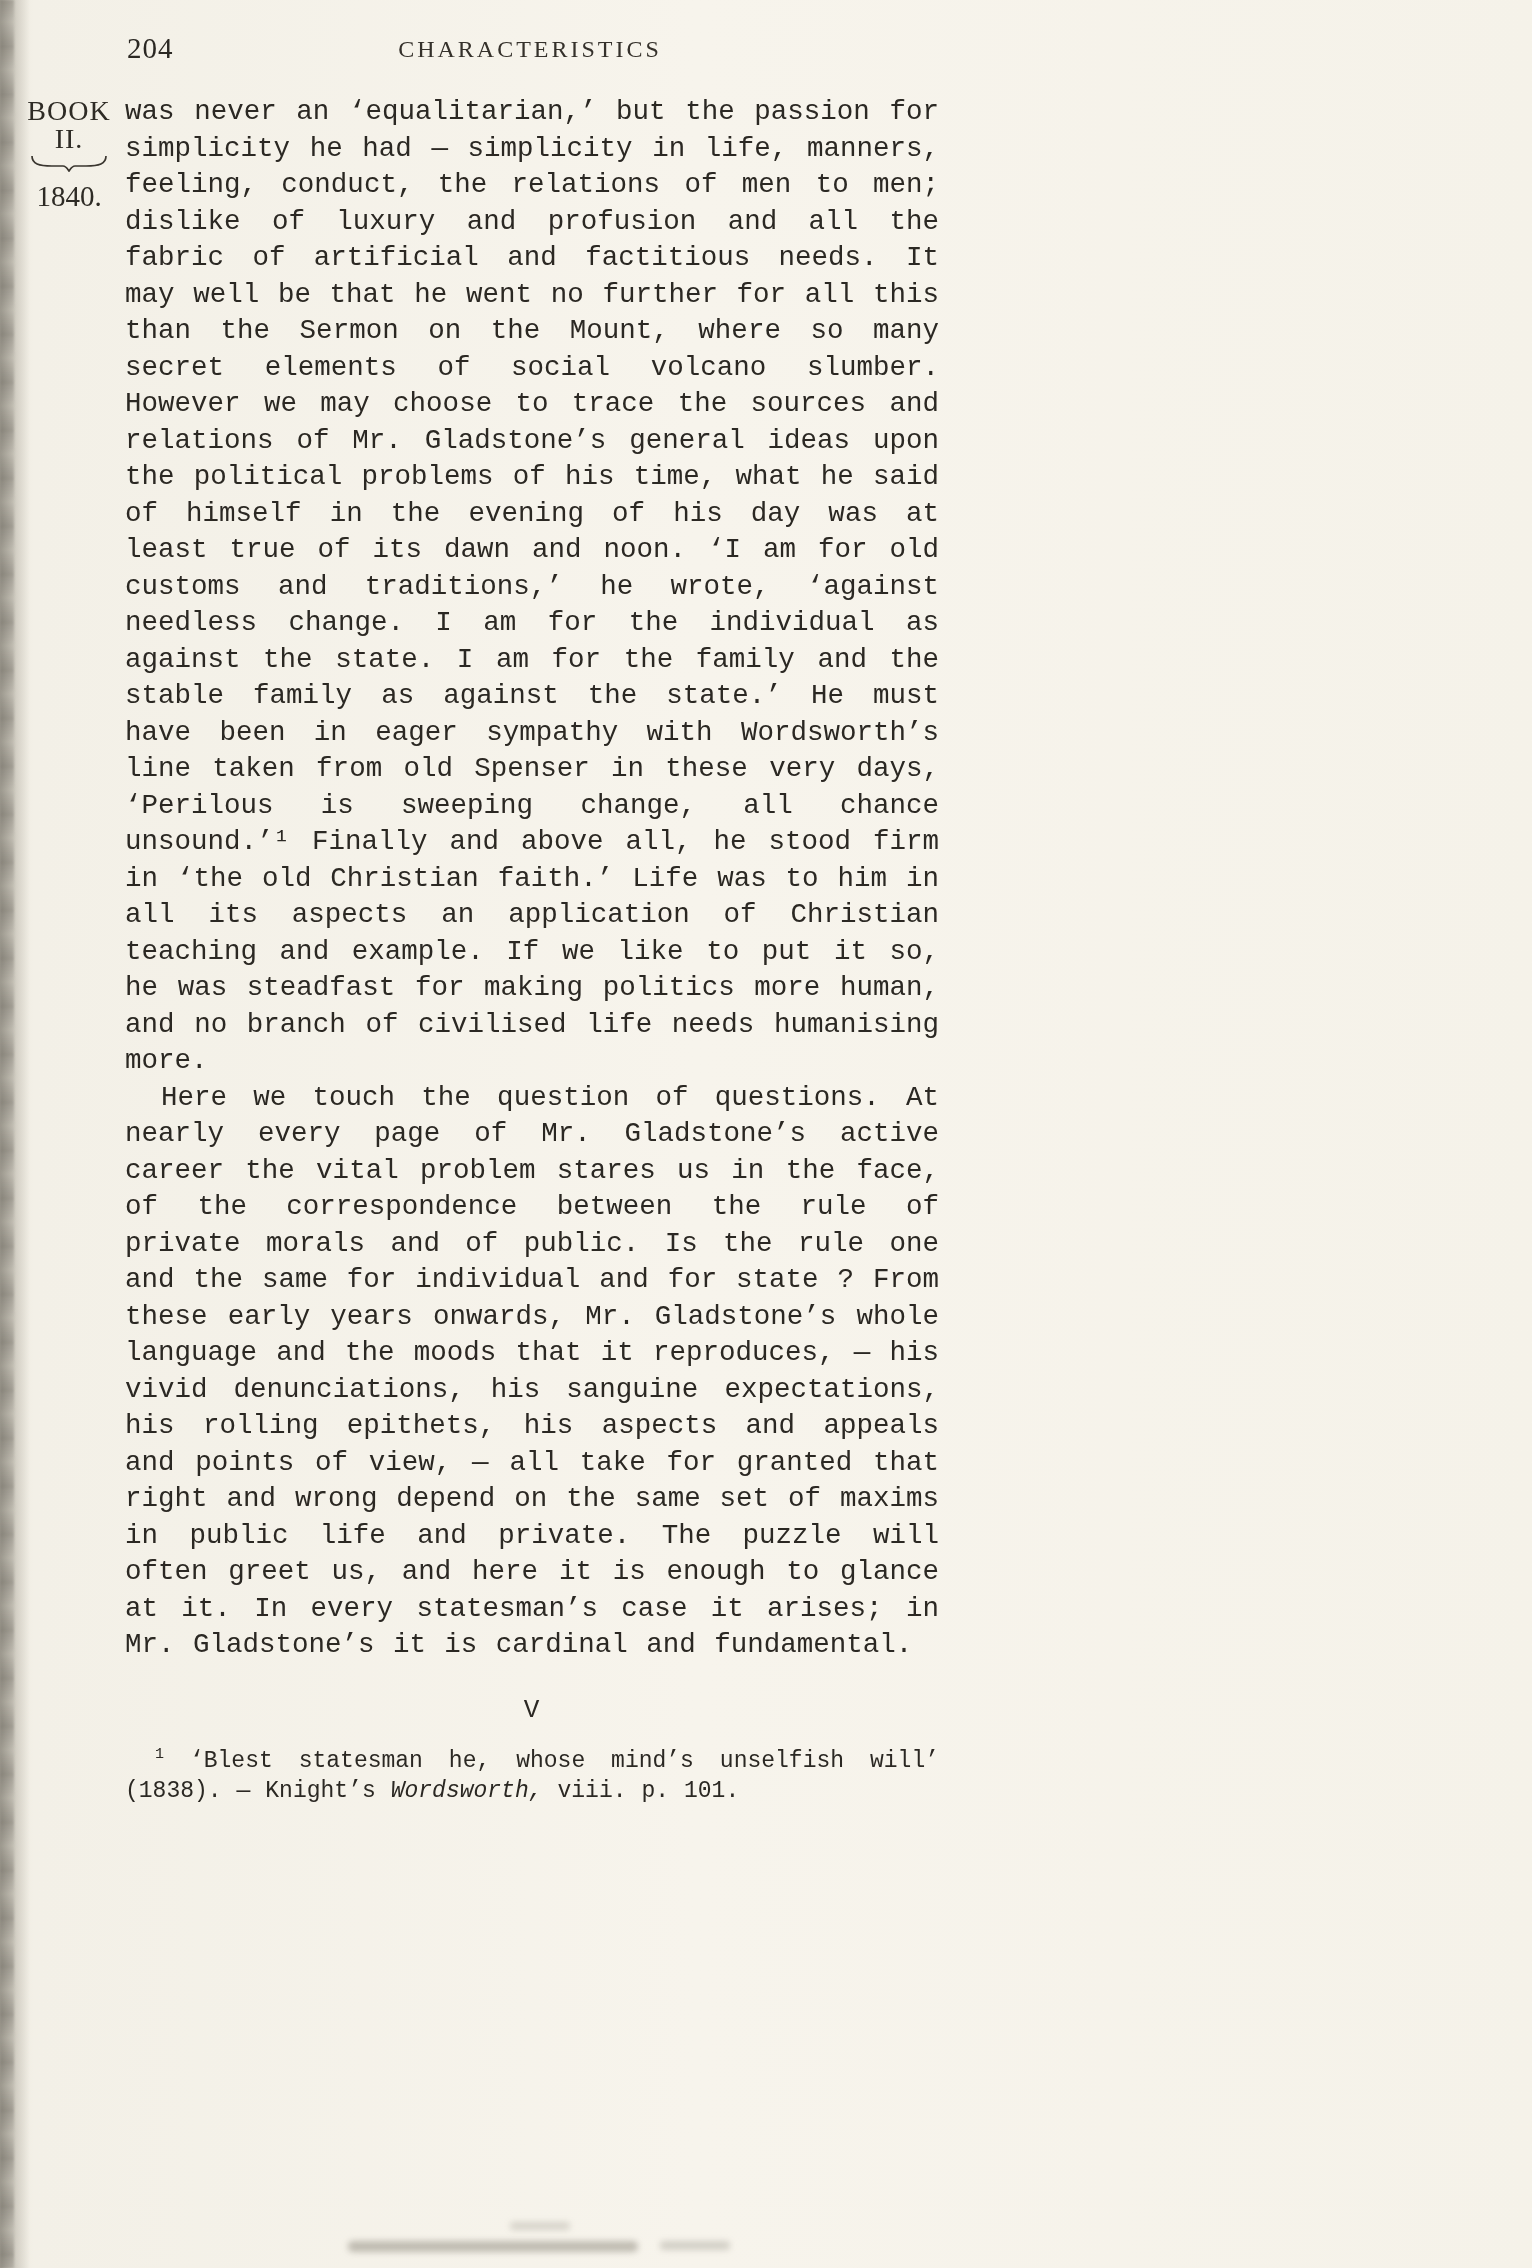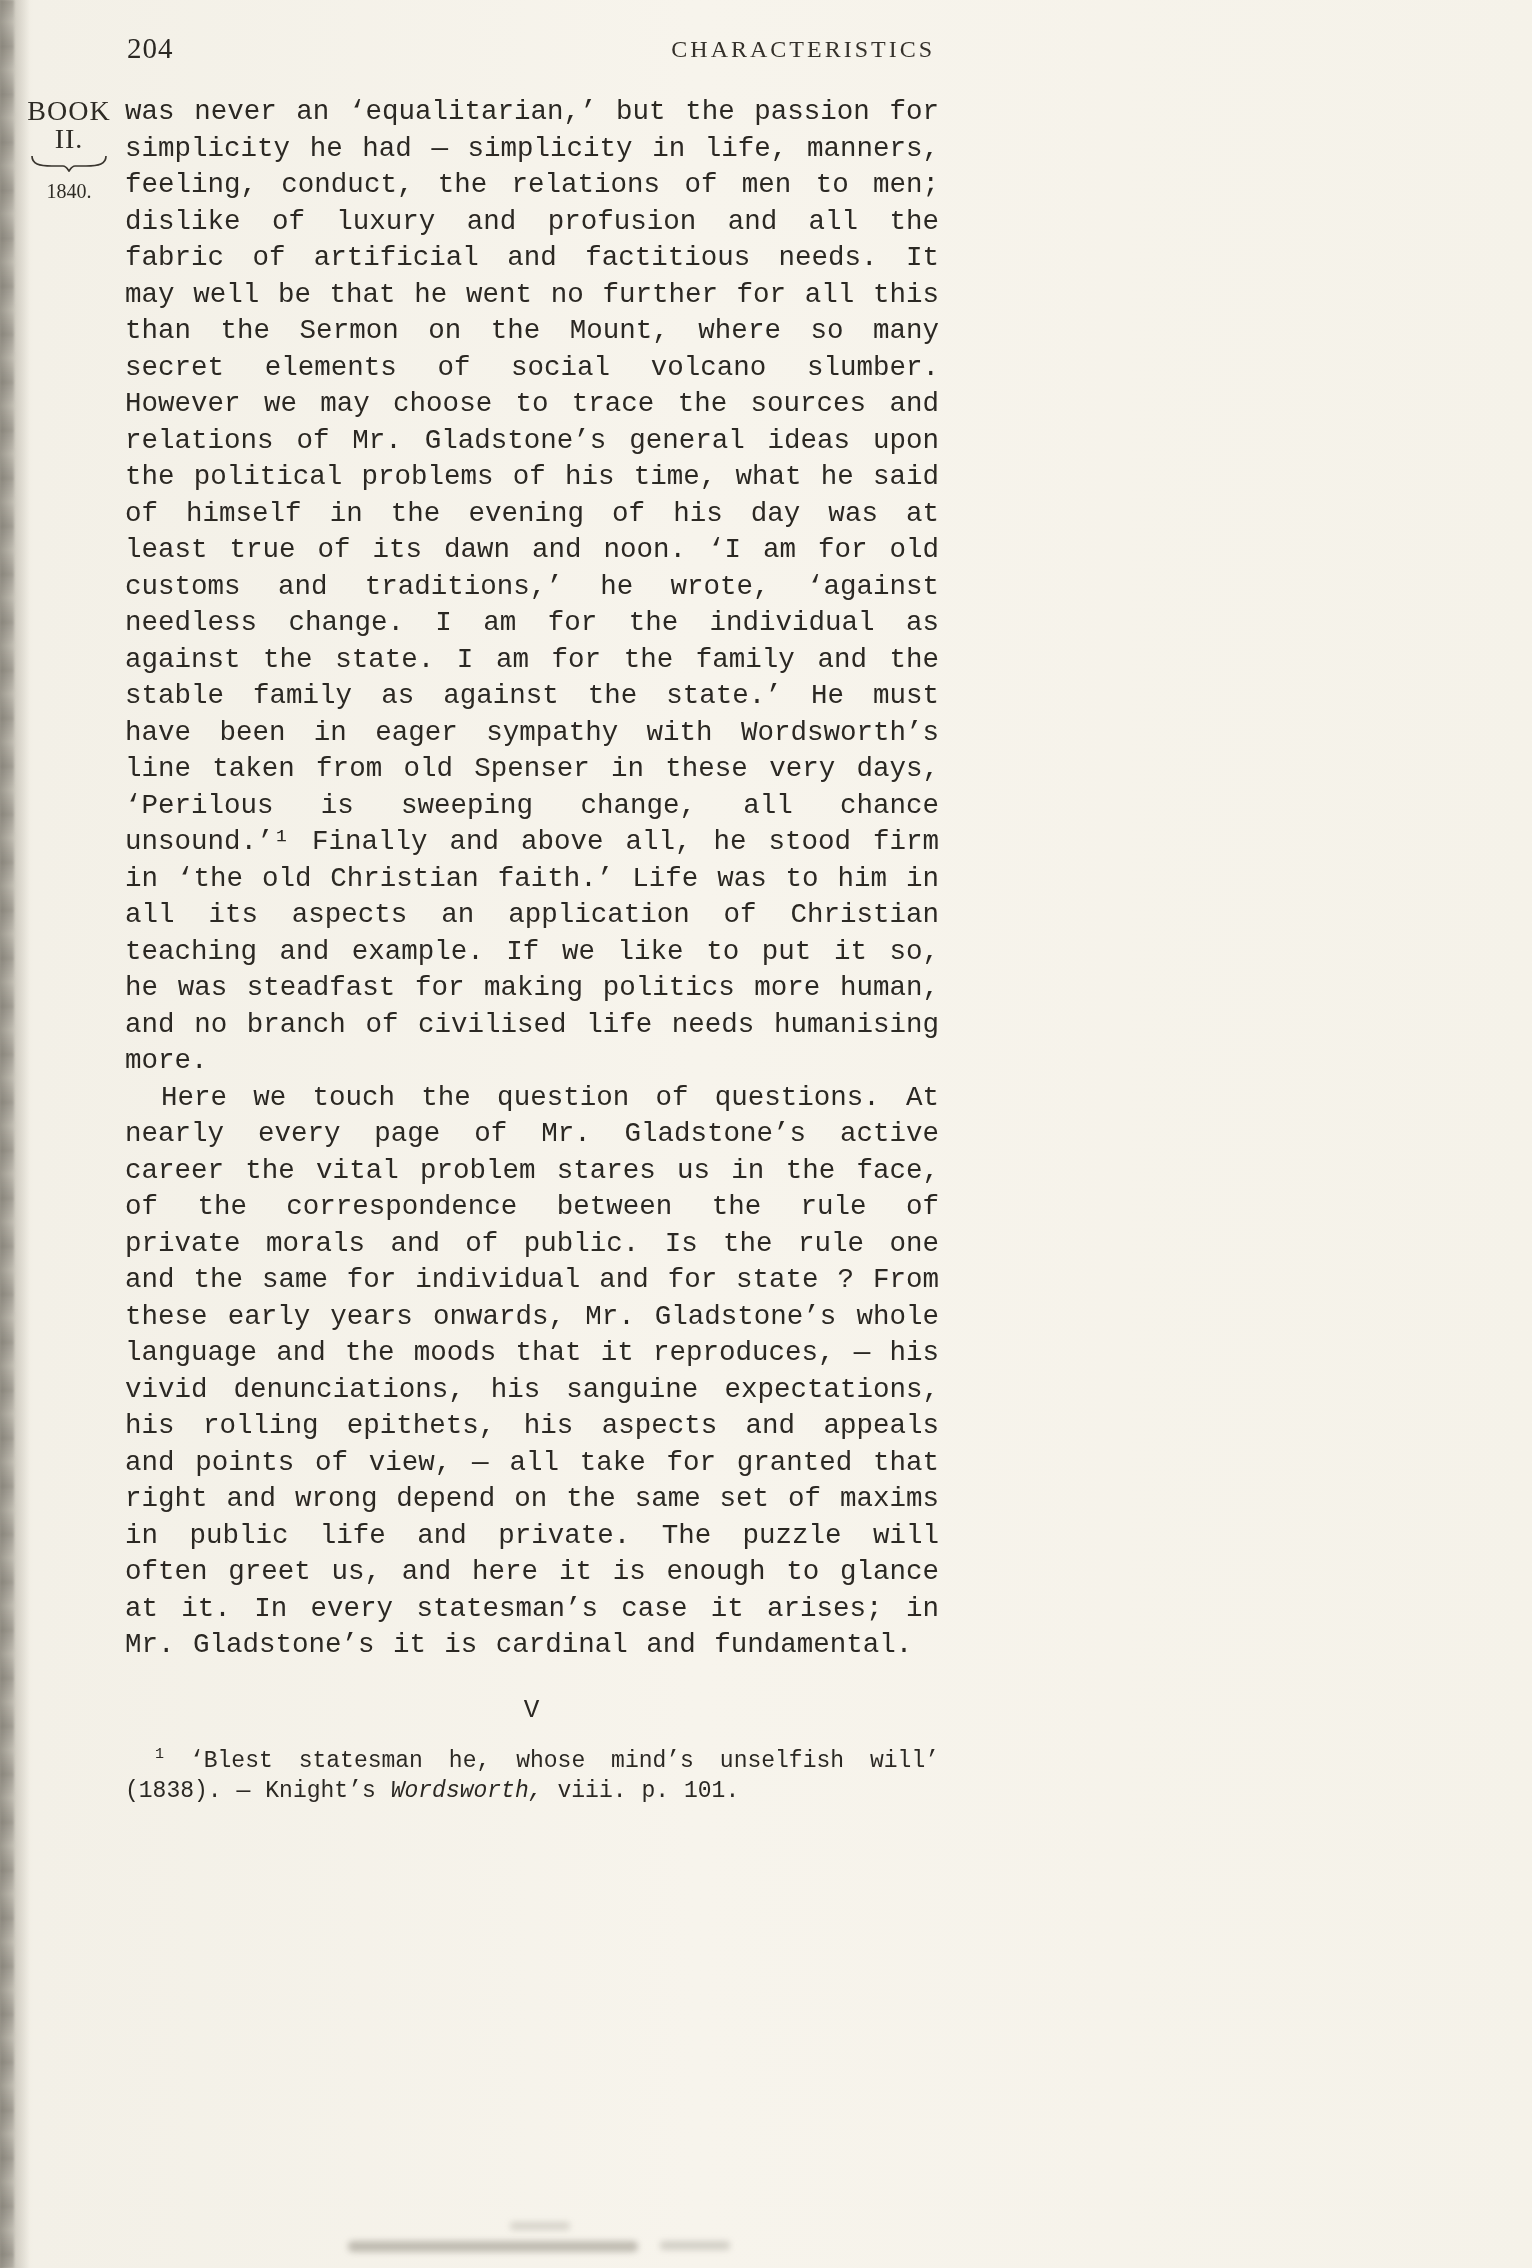--- a/index.html
+++ b/index.html
@@ -18,27 +18,27 @@
     position:absolute; left:0; top:0; bottom:0; width:30px;
     background:linear-gradient(90deg, rgba(88,84,74,0.50), rgba(120,114,102,0.22) 55%, rgba(0,0,0,0) 100%);
   }
   .scan-edge-texture {
     position:absolute; left:0; top:0; bottom:0; width:14px;
     background:repeating-linear-gradient(180deg, rgba(70,66,58,0.25) 0px, rgba(70,66,58,0.05) 22px, rgba(70,66,58,0.30) 48px);
     filter:blur(1px);
   }
   .header { position:absolute; left:125px; top:30px; width:814px; height:40px; }
   .page-num { position:absolute; left:2px; top:2px; font-size:29px; letter-spacing:1px; }
-  .running-title { position:absolute; left:0; right:4px; top:6px; text-align:right;
+  .running-title { position:absolute; left:0; right:4px; top:6px; text-align:center;
     font-size:24px; letter-spacing:3px; color:#35312b; }
 
   .margin-notes { position:absolute; left:18px; top:97px; width:102px; text-align:center; }
   .book-label { font-size:28px; line-height:28px; letter-spacing:1px; font-weight:400; color:#2e2b25; }
   .brace-wrap { margin-top:1px; height:18px; }
-  .year { font-size:20px; margin-top:8px; color:#2e2b25; }
+  .year { font-size:29px; margin-top:8px; color:#2e2b25; }
 
   .body-text {
     position:absolute; left:125px; top:94px; width:814px;
     font-size:27.5px; line-height:36.5px;
     text-align:justify; word-spacing:0.07em;font-family:Liberation Mono, monospace;
   }
   .body-text p { margin:0; text-indent:36px; }
   .body-text p.no-indent { text-indent:0; }
   .section-heading { text-align:center; font-size:26px; letter-spacing:1px;
     margin:28px 0 18px 0; color:#2b2823; }

